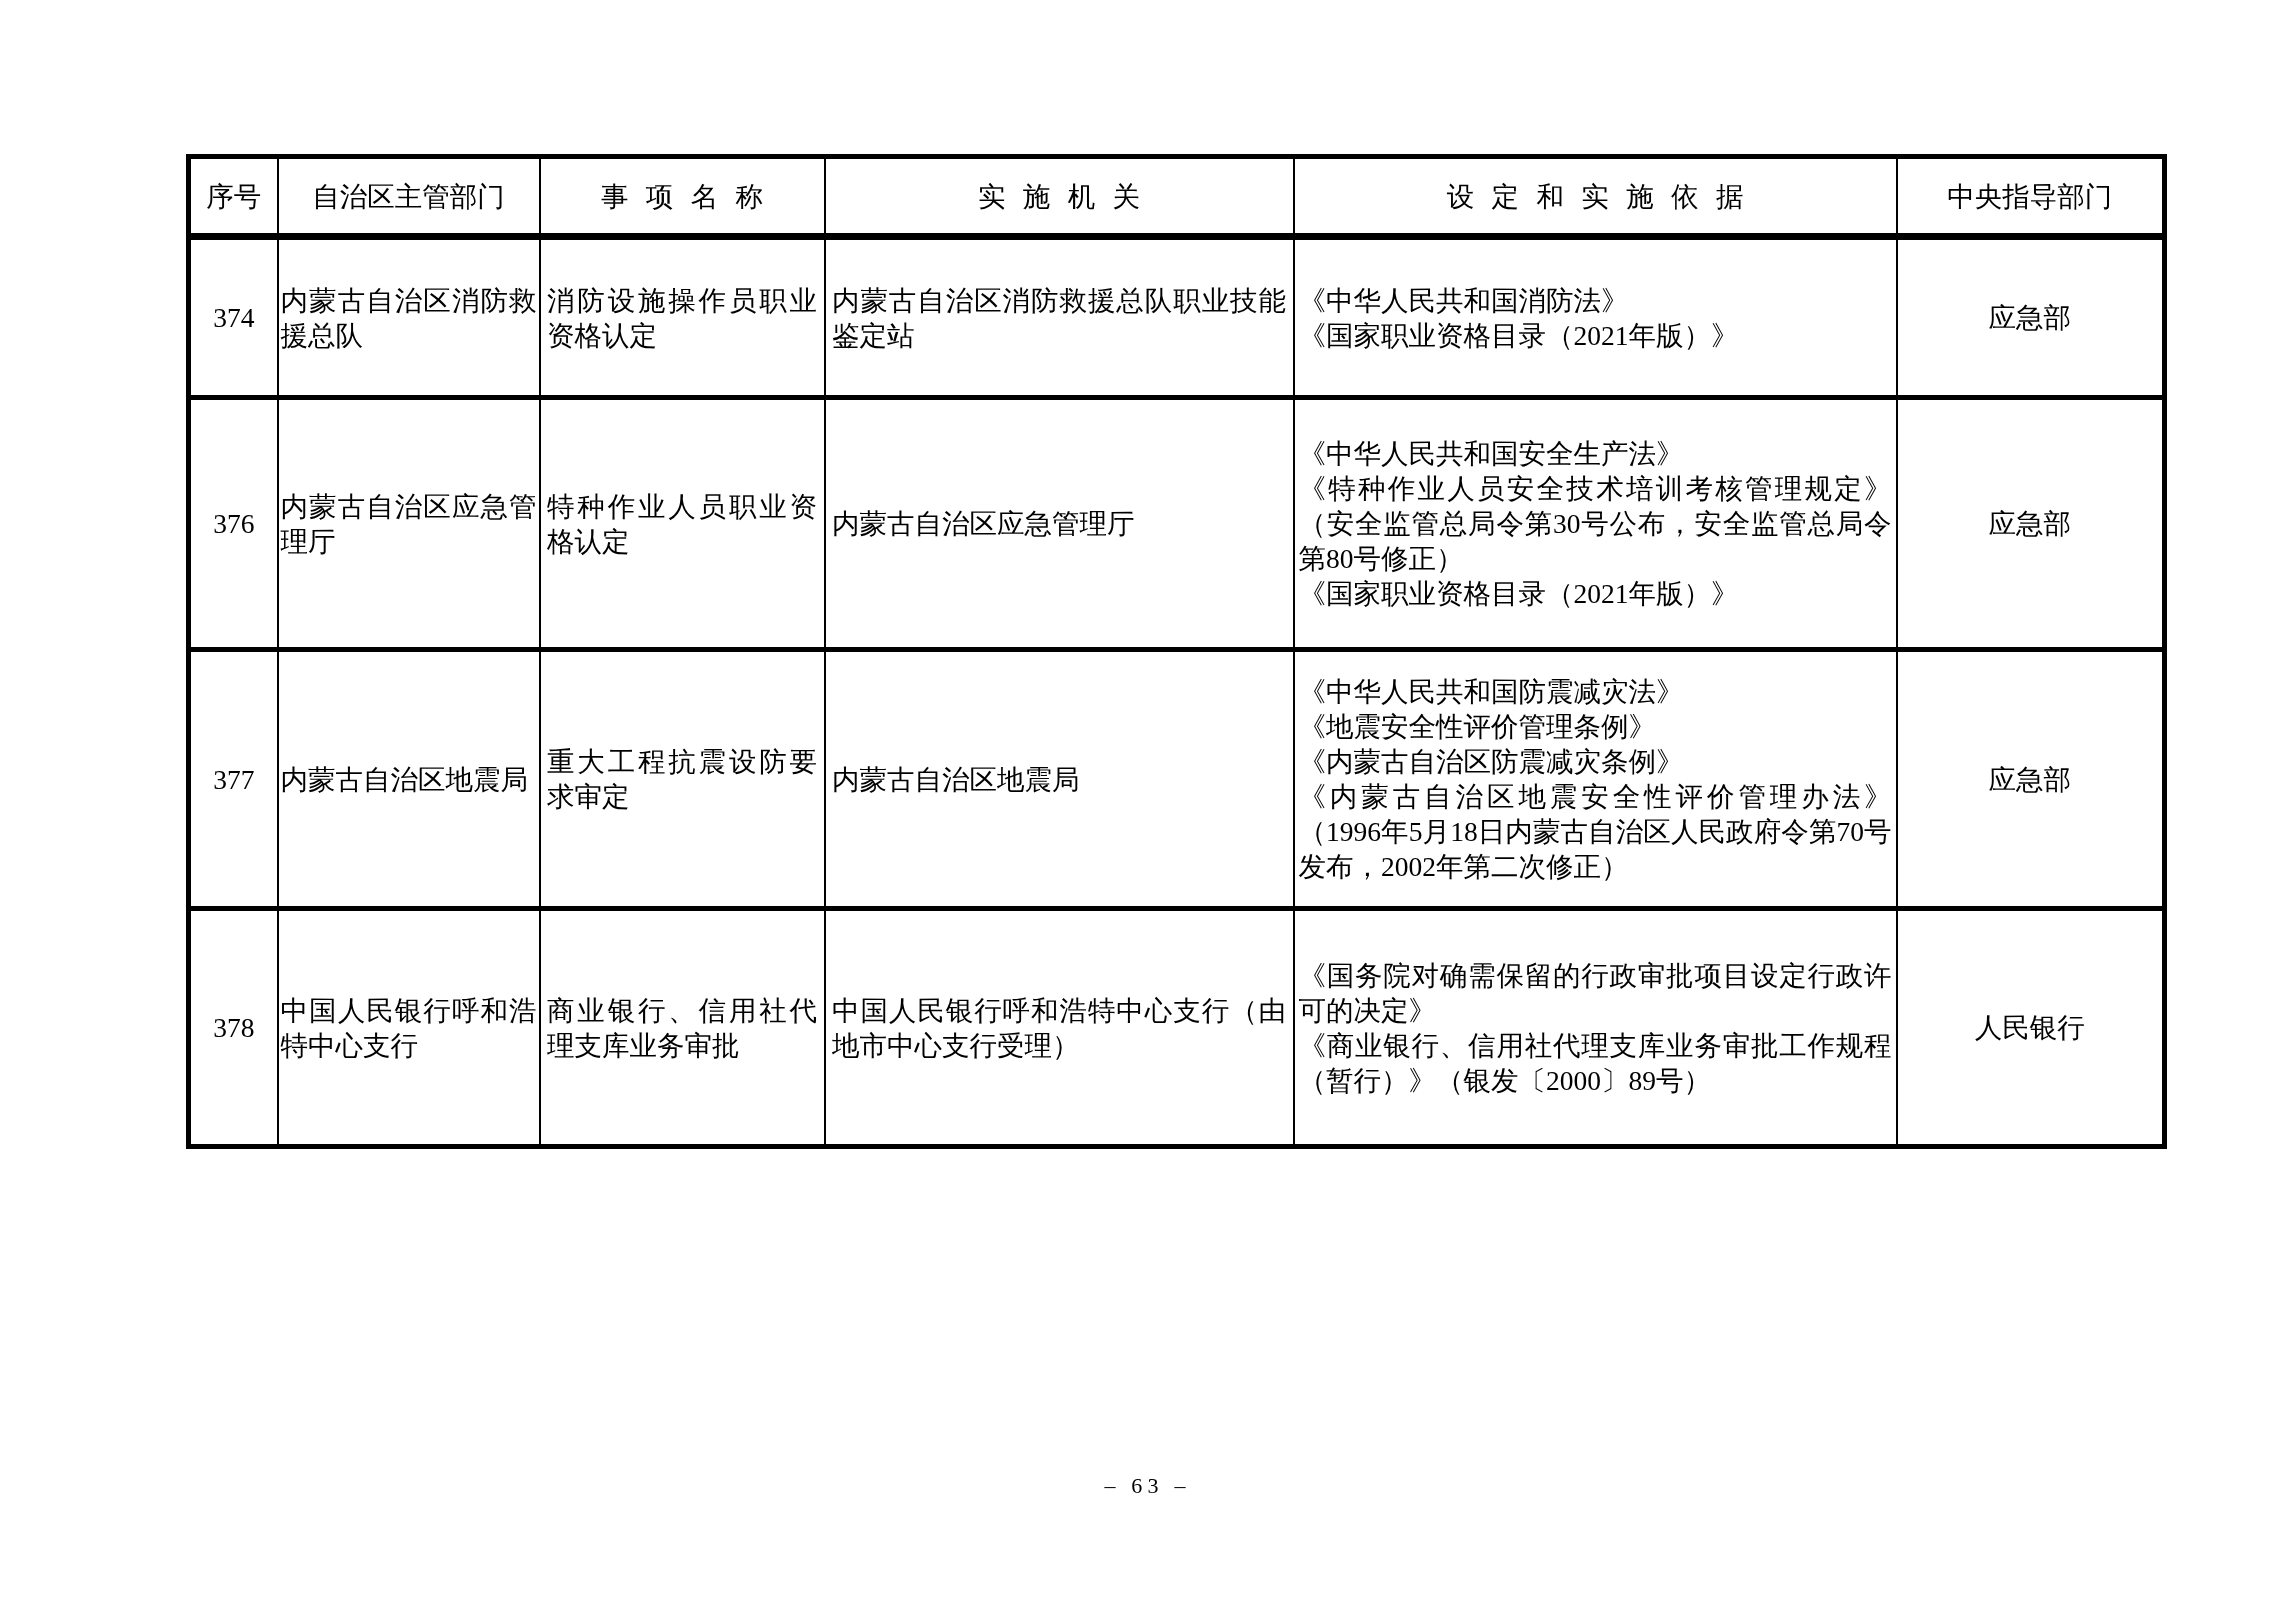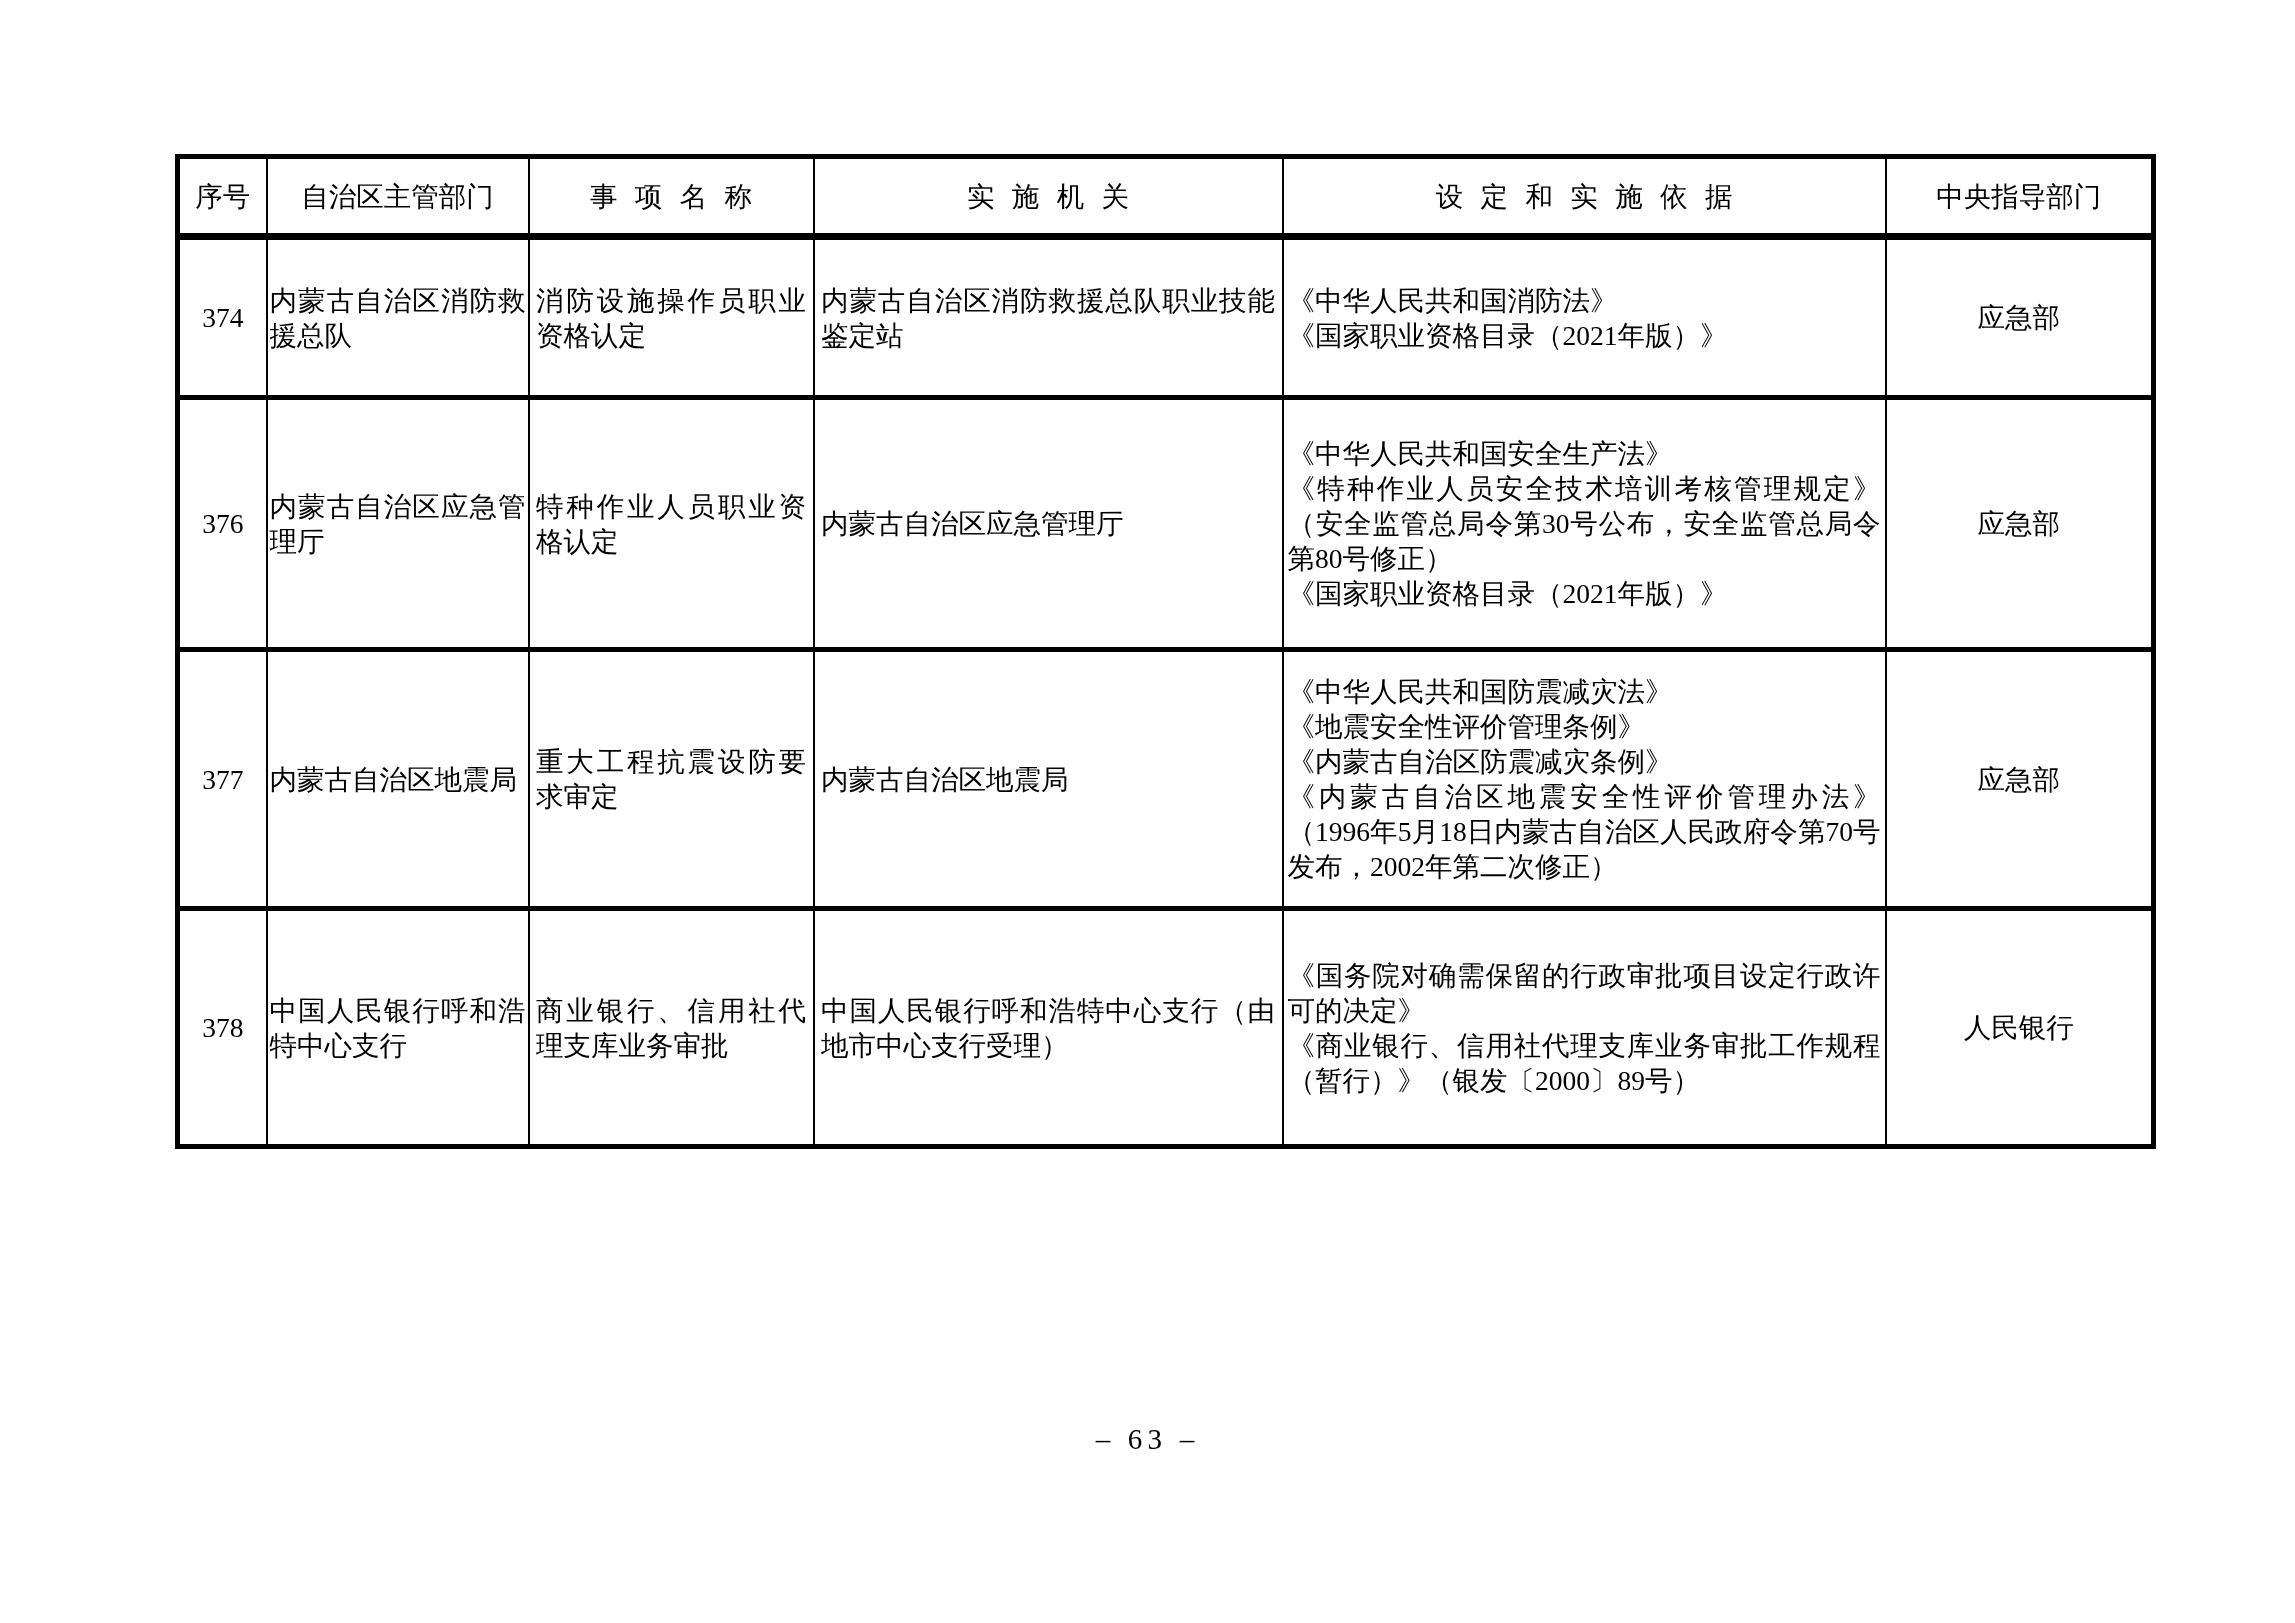--- a/index.html
+++ b/index.html
@@ -10,21 +10,21 @@
     position: relative;
     width: 2295px;
     height: 1623px;
     background: #ffffff;
     color: #000000;
     font-family: "Liberation Serif", "DejaVu Serif", serif;
     overflow: hidden;
   }
   .doc-table {
     position: absolute;
-    left: 175px;
+    left: 186px;
     top: 154px;
     width: 1976px;
     border-collapse: collapse;
     table-layout: fixed;
     border: 5.9px solid #000;
   }
   .doc-table th,
   .doc-table td {
     border: 2.6px solid #000;
     border-top-width: 5.2px;
@@ -62,24 +62,24 @@
     white-space: pre-line;
     padding: 0 3.9px;
   }
   td.c-central {
     text-align: center;
     padding: 0;
   }
   .page-footer {
     position: absolute;
     left: 0;
-    top: 1423px;
+    top: 1473px;
     width: 2295px;
     text-align: center;
-    font-size: 29px;
+    font-size: 22px;
     letter-spacing: 5.2px;
   }
 </style>
 </head>
 <body>
 
 <table class="doc-table">
   <colgroup>
     <col style="width:89px">
     <col style="width:262px">

